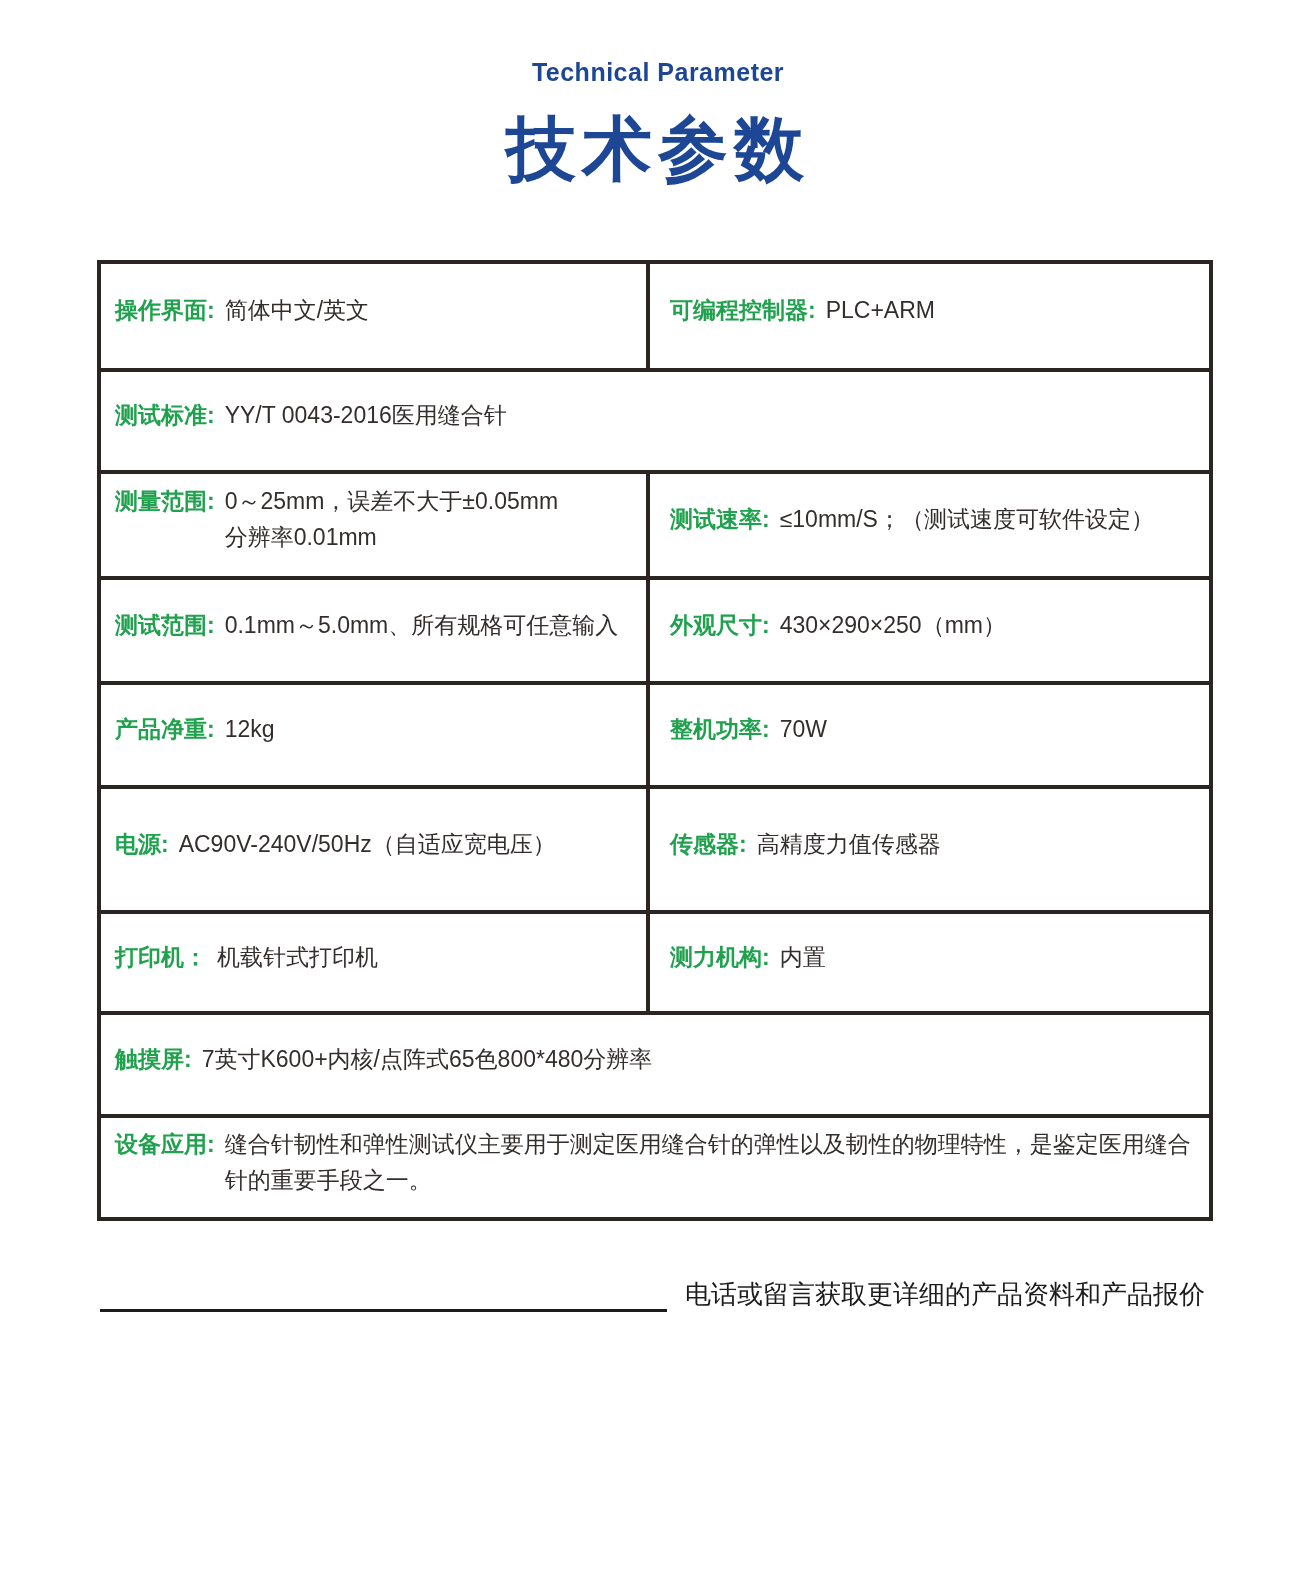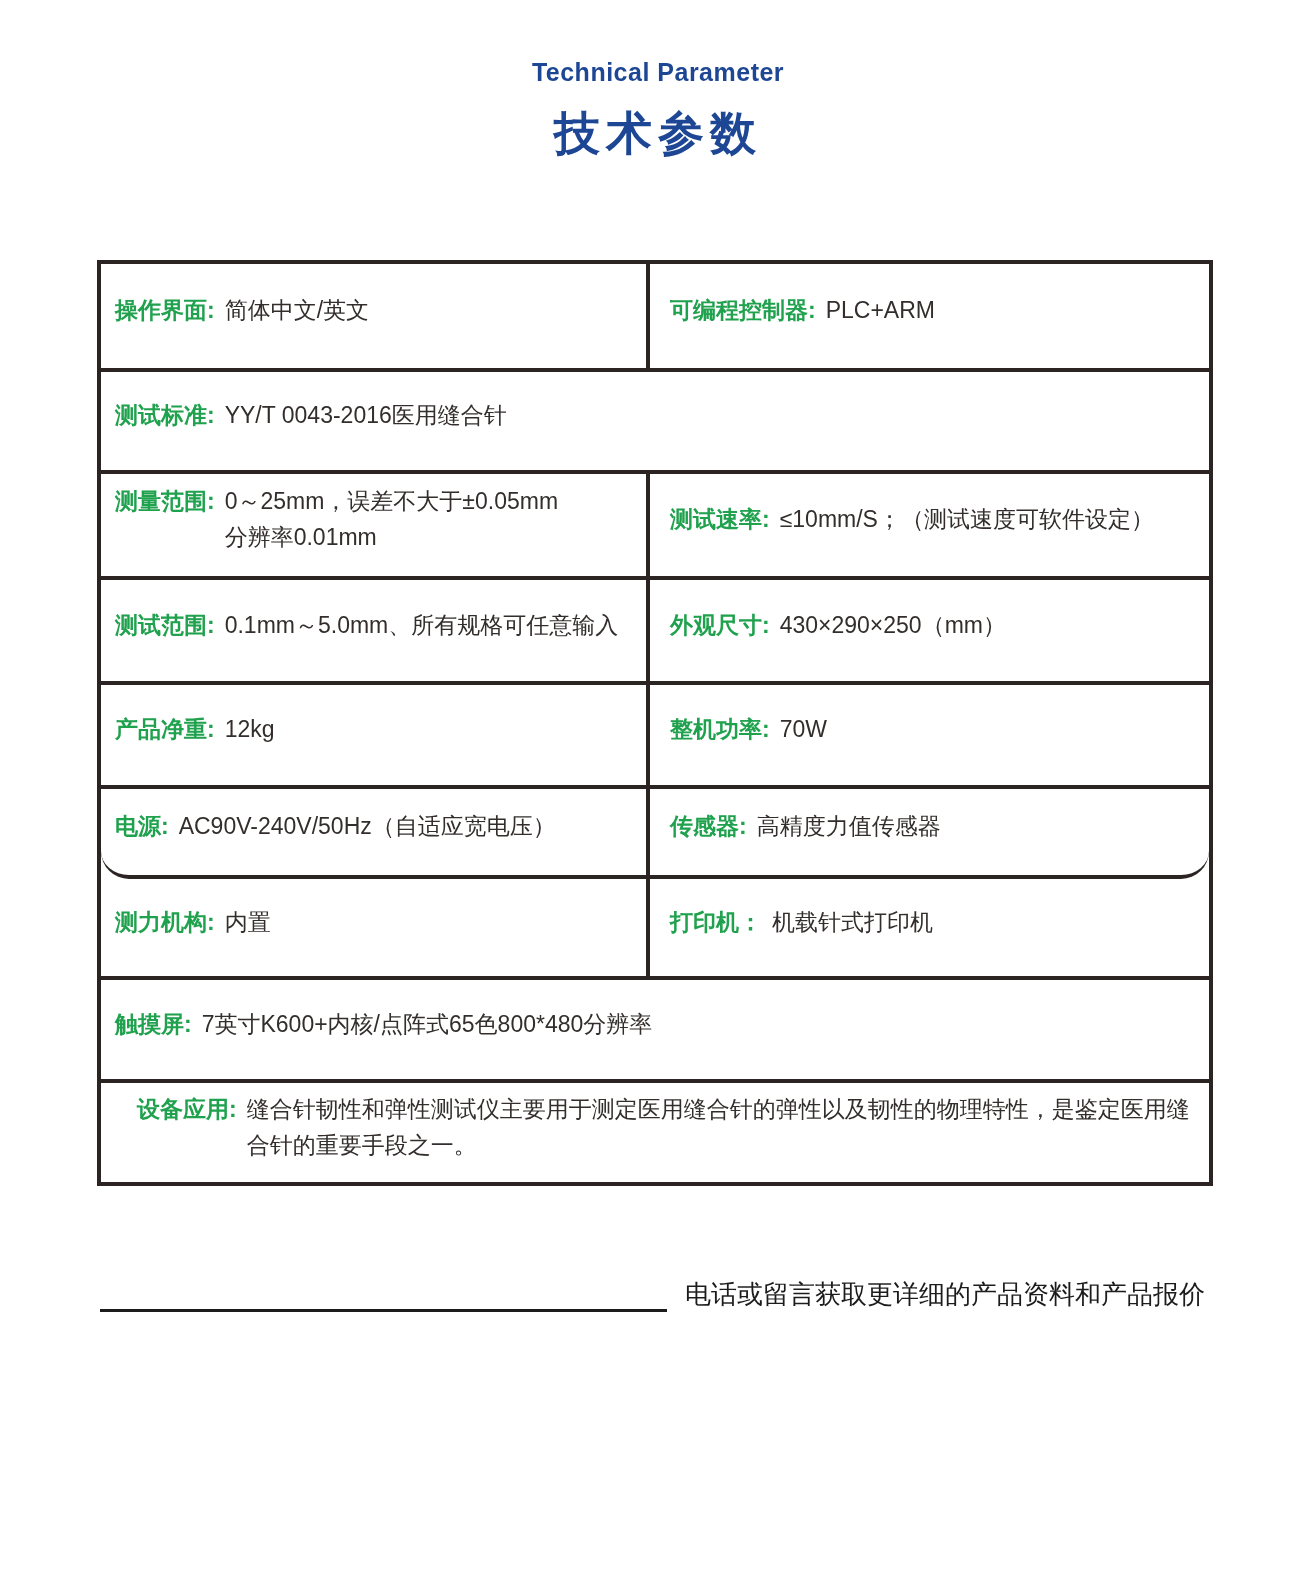--- a/index.html
+++ b/index.html
@@ -13,38 +13,38 @@
   body{
     width:1300px;height:1579px;position:relative;
     font-family:"Liberation Sans","DejaVu Sans",sans-serif;
     color:var(--ink);
   }
   .header{position:absolute;top:58px;left:0;width:1300px;text-align:center;padding-left:16px;}
   .subtitle{
     font-size:25px;font-weight:700;color:var(--accent);letter-spacing:0.5px;
   }
   .title{
-    margin-top:16px;font-size:46px;font-weight:700;color:var(--accent);
+    margin-top:16px;font-size:70px;font-weight:700;color:var(--accent);
     letter-spacing:6px;
   }
   .spec-table{
     position:absolute;left:97px;top:260px;width:1116px;
     border:4px solid var(--line);background:#fff;
   }
   .trow{display:flex;border-bottom:4px solid var(--line);}
   .trow:last-child{border-bottom:none;}
   .trow:nth-child(1){height:108px;}
   .trow:nth-child(2){height:102px;}
   .trow:nth-child(3){height:106px;}
   .trow:nth-child(4){height:105px;justify-content:space-between;}
   .trow:nth-child(5){height:104px;}
-  .trow:nth-child(6){height:90px;border-radius:28px;}
+  .trow:nth-child(6){height:125px;}
   .trow:nth-child(7){height:101px;}
   .trow:nth-child(8){height:103px;}
-  .trow:nth-child(9){height:99px;margin-left:22px;}
+  .trow:nth-child(9){height:99px;}
   .tcell{
     display:flex;flex-direction:column;justify-content:center;
     padding:0 18px 12px 14px;flex:1 1 auto;min-width:0;
   }
   .trow.split .tcell:first-child{
     flex:0 0 549px;max-width:549px;border-right:4px solid var(--line);
   }
   .trow.split .tcell:last-child{padding-left:20px;}
   .cell-line{display:flex;align-items:baseline;gap:10px;}
   .lab{
@@ -168,31 +168,31 @@
           <span class="lab">传感器:</span>
           <div class="val">
             <span class="vline">高精度力值传感器</span>
           </div>
         </div>
       </div>
     </div>
     <div class="trow split">
       <div class="tcell">
         <div class="cell-line">
+          <span class="lab">打印机：</span>
+          <div class="val">
+            <span class="vline">机载针式打印机</span>
+          </div>
+        </div>
+      </div>
+      <div class="tcell">
+        <div class="cell-line">
           <span class="lab">测力机构:</span>
           <div class="val">
             <span class="vline">内置</span>
-          </div>
-        </div>
-      </div>
-      <div class="tcell">
-        <div class="cell-line">
-          <span class="lab">打印机：</span>
-          <div class="val">
-            <span class="vline">机载针式打印机</span>
           </div>
         </div>
       </div>
     </div>
     <div class="trow full">
       <div class="tcell">
         <div class="cell-line">
           <span class="lab">触摸屏:</span>
           <div class="val">
             <span class="vline">7英寸K600+内核/点阵式65色800*480分辨率</span>

